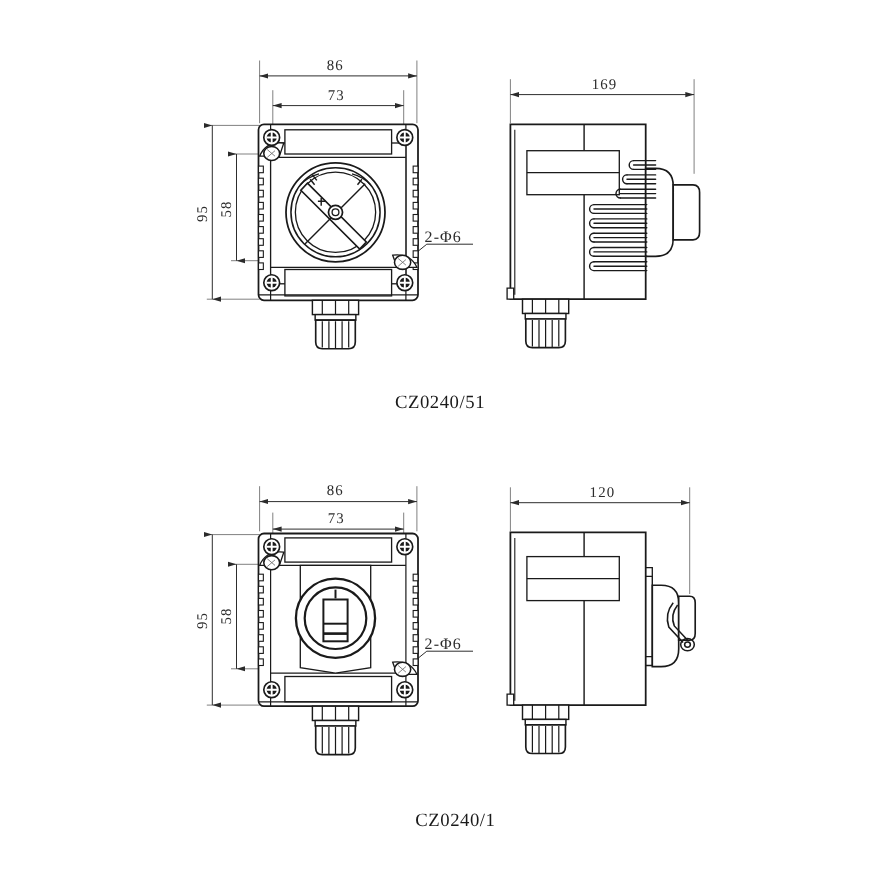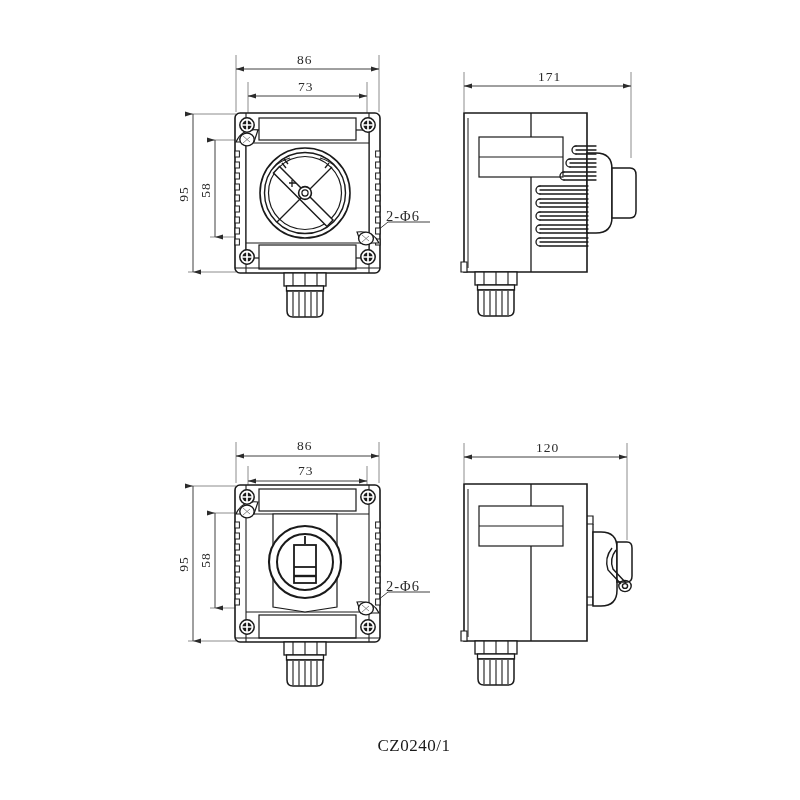--- a/index.html
+++ b/index.html
@@ -385,24 +385,25 @@
         </g>
       </g>
     </g>
   </svg>
 
   <div class="dimtext" style="left:297px; top:52px;">86</div>
   <div class="dimtext" style="left:298px; top:79px;">73</div>
   <div class="dimtext vert" style="left:171px; top:186px; width:26px; text-align:center;">95</div>
   <div class="dimtext vert" style="left:193px; top:182px; width:26px; text-align:center;">58</div>
   <div class="dimtext" style="left:386px; top:208px; font-size:14.5px;">2-Φ6</div>
-  <div class="dimtext" style="left:538px; top:69px;">171</div>
+  <div class="dimtext" style="left:538px; top:69px;">169</div>
 
   <div class="dimtext" style="left:297px; top:438px;">86</div>
   <div class="dimtext" style="left:298px; top:463px;">73</div>
   <div class="dimtext vert" style="left:171px; top:556px; width:26px; text-align:center;">95</div>
   <div class="dimtext vert" style="left:193px; top:552px; width:26px; text-align:center;">58</div>
   <div class="dimtext" style="left:386px; top:578px; font-size:14.5px;">2-Φ6</div>
   <div class="dimtext" style="left:536px; top:440px;">120</div>
 
+  <div class="cap" id="cap-top">CZ0240/51</div>
   <div class="cap" id="cap-bot">CZ0240/1</div>
 
 </div>
 
 </body></html>

